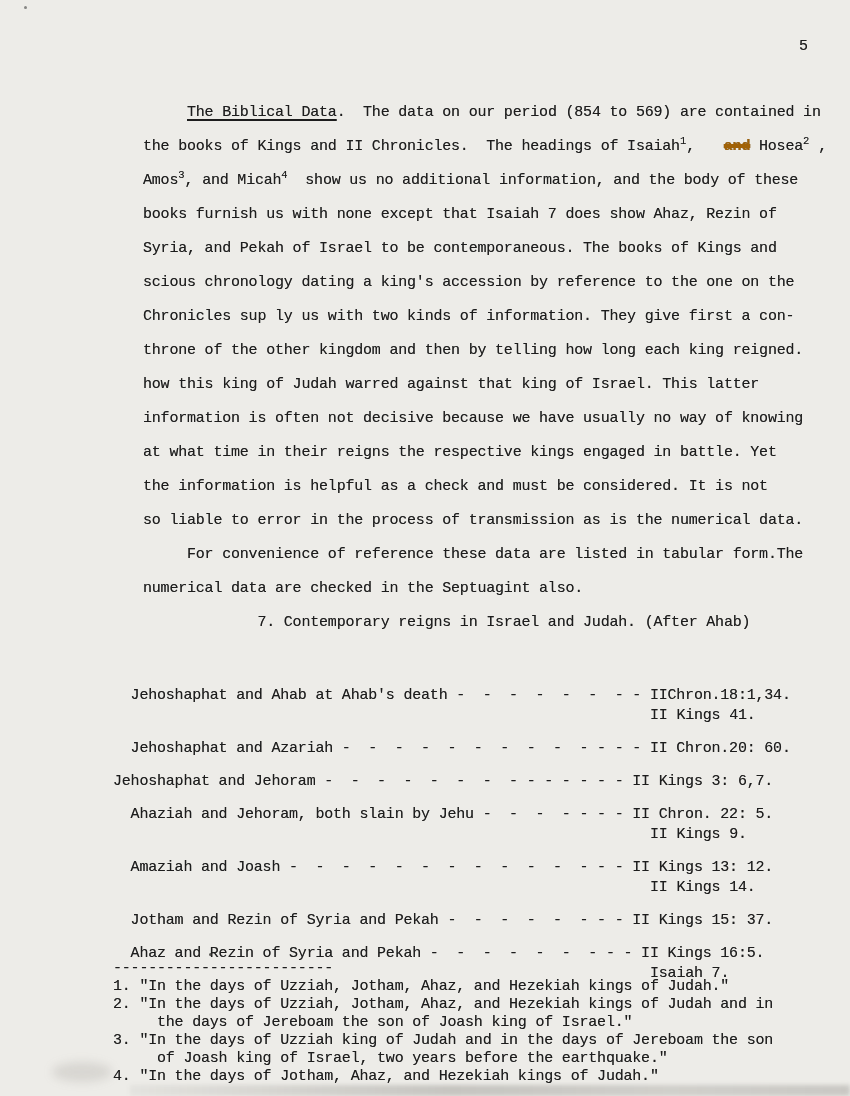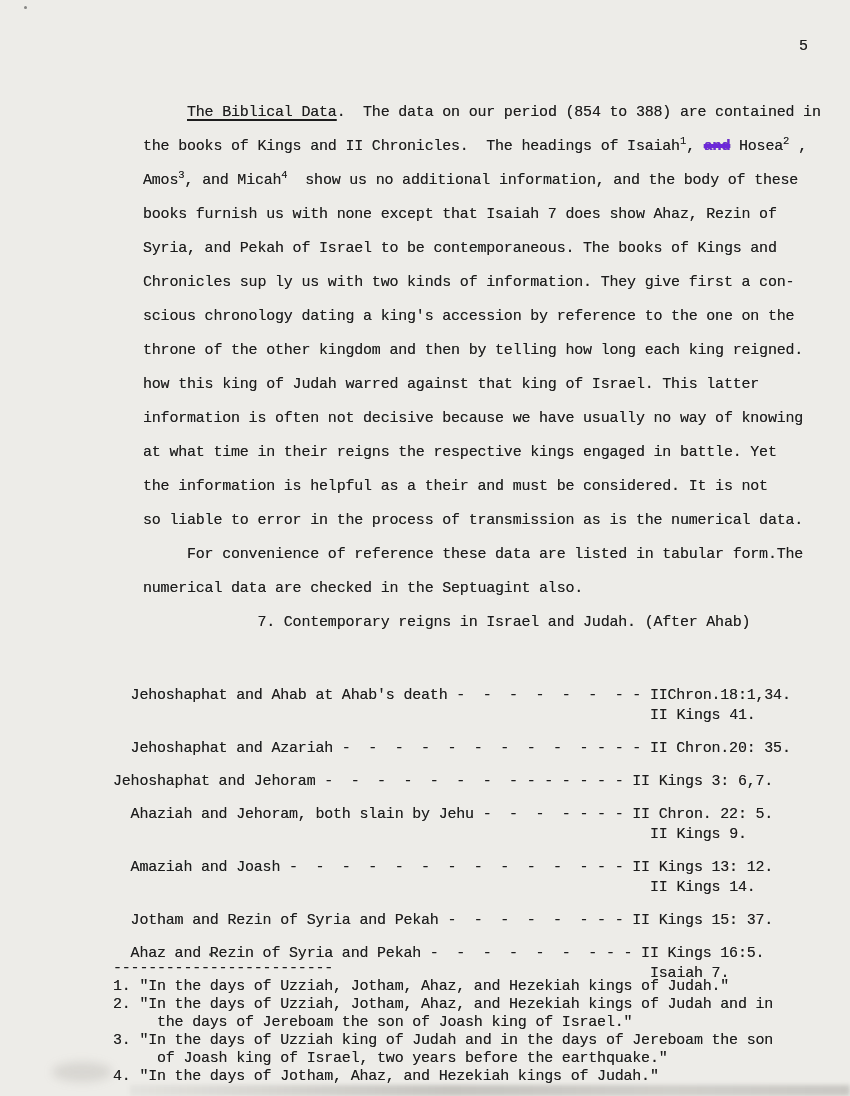--- a/index.html
+++ b/index.html
@@ -17,21 +17,21 @@
     font-size:15px;
     letter-spacing:-0.2px;
     color:#1d1d1d;
     text-shadow:0 0 0.4px rgba(20,20,20,0.55);
   }
   .page-number{position:absolute;left:799px;top:38px;}
   .body-text{position:absolute;left:143px;top:96px;width:680px;}
   .body-text .tline{height:34px;line-height:34px;white-space:pre;}
   .seg-u{text-decoration:underline;text-underline-offset:3px;text-decoration-thickness:1.5px;margin-top:13px;}
   .seg-sup{font-size:10.5px;position:relative;top:-6px;letter-spacing:0;}
-  .seg-x{font-weight:700;text-decoration:line-through;text-decoration-thickness:3.5px;color:#6d28d9;}
+  .seg-x{font-weight:700;text-decoration:line-through;text-decoration-thickness:3.5px;color:#a16207;margin-left:20px;}
   .reigns-table{position:absolute;left:113px;top:678px;width:720px;}
   .trow{margin-bottom:13px;margin-top:8px;}
   .trow .tline{height:20px;line-height:20px;white-space:pre;}
   .trow .tline2{padding-left:537px;}
   .footnote-rule{position:absolute;left:113px;top:960px;height:18px;line-height:18px;white-space:pre;}
   .footnotes{position:absolute;left:113px;top:978px;width:720px;}
   .footnotes .tline{height:18px;line-height:18px;white-space:pre;}
   
   .scan-band-bottom{
     position:absolute;left:130px;right:0;bottom:0;height:11px;
@@ -52,45 +52,45 @@
   }
 </style>
 </head>
 <body>
 
 <div class="page">
 
   <div class="tw page-number">5</div>
 
   <div class="tw body-text">
-      <div class="tline"><span>     </span><span class="seg-u">The Biblical Data</span><span>.  The data on our period (854 to 388) are contained in</span></div>
+      <div class="tline"><span>     </span><span class="seg-u">The Biblical Data</span><span>.  The data on our period (854 to 569) are contained in</span></div>
       <div class="tline"><span>the books of Kings and II Chronicles.  The headings of Isaiah</span><span class="seg-sup">1</span><span>, </span><span class="seg-x">and</span><span> Hosea</span><span class="seg-sup">2</span><span> ,</span></div>
       <div class="tline"><span>Amos</span><span class="seg-sup">3</span><span>, and Micah</span><span class="seg-sup">4</span><span>  show us no additional information, and the body of these</span></div>
       <div class="tline"><span>books furnish us with none except that Isaiah 7 does show Ahaz, Rezin of</span></div>
       <div class="tline"><span>Syria, and Pekah of Israel to be contemporaneous. The books of Kings and</span></div>
+      <div class="tline"><span>scious chronology dating a king's accession by reference to the one on the</span></div>
       <div class="tline"><span>Chronicles sup ly us with two kinds of information. They give first a con-</span></div>
-      <div class="tline"><span>scious chronology dating a king's accession by reference to the one on the</span></div>
       <div class="tline"><span>throne of the other kingdom and then by telling how long each king reigned.</span></div>
       <div class="tline"><span>how this king of Judah warred against that king of Israel. This latter</span></div>
       <div class="tline"><span>information is often not decisive because we have usually no way of knowing</span></div>
       <div class="tline"><span>at what time in their reigns the respective kings engaged in battle. Yet</span></div>
-      <div class="tline"><span>the information is helpful as a their and must be considered. It is not</span></div>
+      <div class="tline"><span>the information is helpful as a check and must be considered. It is not</span></div>
       <div class="tline"><span>so liable to error in the process of transmission as is the numerical data.</span></div>
       <div class="tline"><span>     For convenience of reference these data are listed in tabular form.The</span></div>
       <div class="tline"><span>numerical data are checked in the Septuagint also.</span></div>
       <div class="tline"><span>             7. Contemporary reigns in Israel and Judah. (After Ahab)</span></div>
     </div>
 
   <div class="tw reigns-table">
       <div class="trow">
         <div class="tline">  Jehoshaphat and Ahab at Ahab's death -  -  -  -  -  -  - - IIChron.18:1,34.</div>
         <div class="tline tline2">II Kings 41.</div>
       </div>
       <div class="trow">
-        <div class="tline">  Jehoshaphat and Azariah -  -  -  -  -  -  -  -  -  - - - - II Chron.20: 35.</div>
+        <div class="tline">  Jehoshaphat and Azariah -  -  -  -  -  -  -  -  -  - - - - II Chron.20: 60.</div>
       </div>
       <div class="trow">
         <div class="tline">Jehoshaphat and Jehoram -  -  -  -  -  -  -  - - - - - - - II Kings 3: 6,7.</div>
       </div>
       <div class="trow">
         <div class="tline">  Ahaziah and Jehoram, both slain by Jehu -  -  -  - - - - II Chron. 22: 5.</div>
         <div class="tline tline2">II Kings 9.</div>
       </div>
       <div class="trow">
         <div class="tline">  Amaziah and Joash -  -  -  -  -  -  -  -  -  -  -  - - - II Kings 13: 12.</div>

